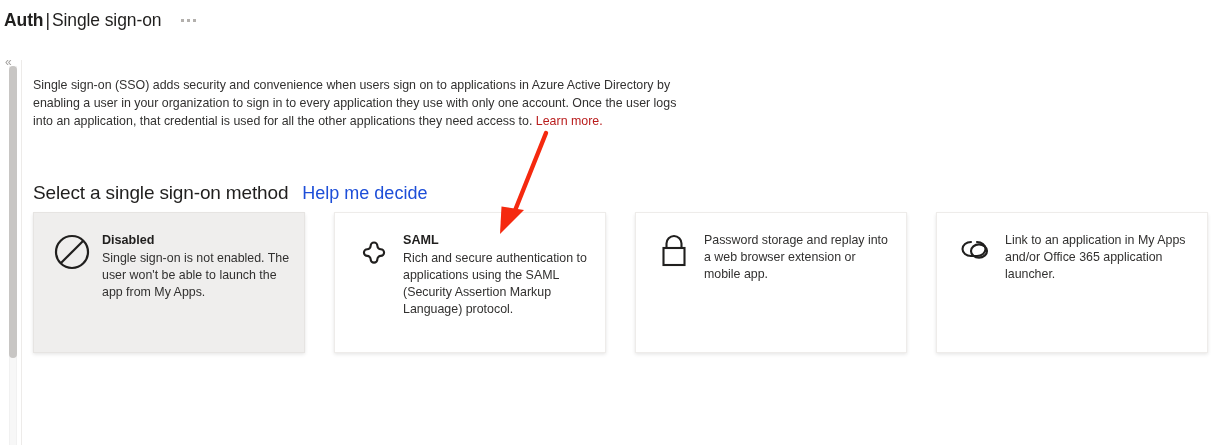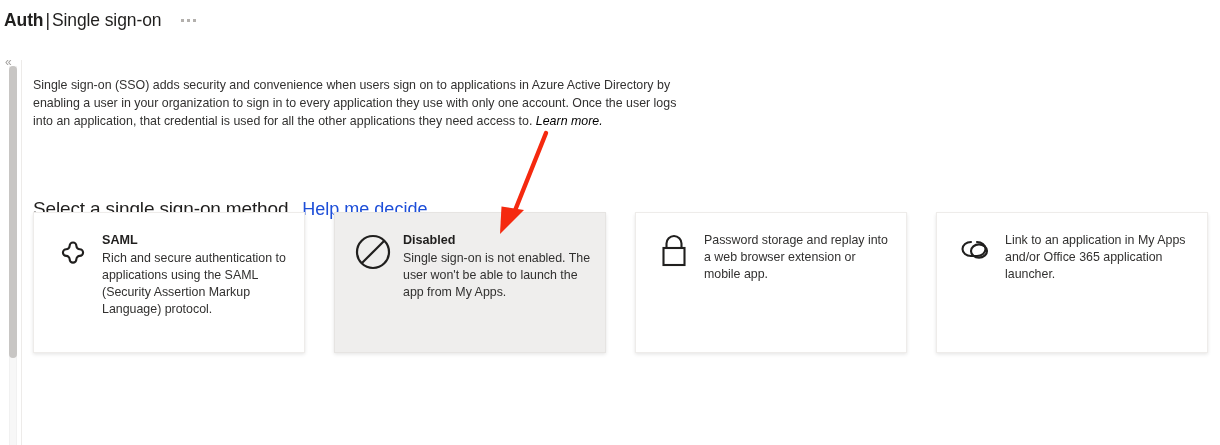--- a/index.html
+++ b/index.html
@@ -101,27 +101,26 @@
     width: 1180px;
   }
 
   .intro {
     width: 645px;
     font-size: 12.4px;
     line-height: 18px;
     color: #323130;
   }
   .intro a {
-    color: #000000;
+    color: #b91c1c;
     text-decoration: none;
-    font-style: italic;
   }
 
   .section-head {
-    margin-top: 68px;
+    margin-top: 52px;
     display: flex;
     align-items: baseline;
     text-align: center;
   }
   .section-title {
     font-size: 19px;
     font-weight: 400;
     color: #201f1e;
     letter-spacing: -0.15px;
   }
@@ -217,20 +216,33 @@
 
     <p class="intro"><span>Single sign-on (SSO) adds security and convenience when users sign on to applications in Azure Active Directory by enabling a user in your organization to sign in to every application they use with only one account. Once the user logs into an application, that credential is used for all the other applications they need access to. </span><a href="#">Learn more.</a></p>
 
     <div class="section-head">
       <div class="section-title">Select a single sign-on method</div>
       <a href="#" class="help-link">Help me decide</a>
     </div>
   </div>
 
   <div class="cards">
+
+    <div class="card selected">
+      <div class="card-icon">
+        <svg width="38" height="38" viewBox="0 0 38 38" aria-hidden="true">
+          <circle cx="19" cy="19" r="16" fill="none" stroke="#201f1e" stroke-width="2.2"></circle>
+          <line x1="7.7" y1="30.3" x2="30.3" y2="7.7" stroke="#201f1e" stroke-width="2.2"></line>
+        </svg>
+      </div>
+      <div class="card-body">
+        <div class="card-title">Disabled</div>
+        <div class="card-desc">Single sign-on is not enabled. The user won't be able to launch the app from My Apps.</div>
+      </div>
+    </div>
 
     <div class="card">
       <div class="card-icon">
         <svg width="38" height="38" viewBox="0 0 38 38" aria-hidden="true">
           <path d="M13 6.5
                    a3.2 3.2 0 0 1 6.4 0
                    a3.2 3.2 0 0 0 3.2 3.2
                    a3.2 3.2 0 0 1 0 6.4
                    a3.2 3.2 0 0 0 -3.2 3.2
                    a3.2 3.2 0 0 1 -6.4 0
@@ -238,33 +250,20 @@
                    a3.2 3.2 0 0 1 0 -6.4
                    a3.2 3.2 0 0 0 3.2 -3.2 Z" fill="none" stroke="#201f1e" stroke-width="2" transform="translate(3,6) scale(1.05)"></path>
         </svg>
       </div>
       <div class="card-body">
         <div class="card-title">SAML</div>
         <div class="card-desc">Rich and secure authentication to applications using the SAML (Security Assertion Markup Language) protocol.</div>
       </div>
     </div>
 
-    <div class="card selected">
-      <div class="card-icon">
-        <svg width="38" height="38" viewBox="0 0 38 38" aria-hidden="true">
-          <circle cx="19" cy="19" r="16" fill="none" stroke="#201f1e" stroke-width="2.2"></circle>
-          <line x1="7.7" y1="30.3" x2="30.3" y2="7.7" stroke="#201f1e" stroke-width="2.2"></line>
-        </svg>
-      </div>
-      <div class="card-body">
-        <div class="card-title">Disabled</div>
-        <div class="card-desc">Single sign-on is not enabled. The user won't be able to launch the app from My Apps.</div>
-      </div>
-    </div>
-
     <div class="card">
       <div class="card-icon">
         <svg width="38" height="38" viewBox="0 0 38 38" aria-hidden="true">
           <path d="M11.5 15 V10.5 a7.5 7.5 0 0 1 15 0 V15" fill="none" stroke="#201f1e" stroke-width="2.1"></path>
           <rect x="8.5" y="15" width="21" height="17" fill="none" stroke="#201f1e" stroke-width="2.1"></rect>
         </svg>
       </div>
       <div class="card-body">
         <div class="card-desc">Password storage and replay into a web browser extension or mobile app.</div>
       </div>

